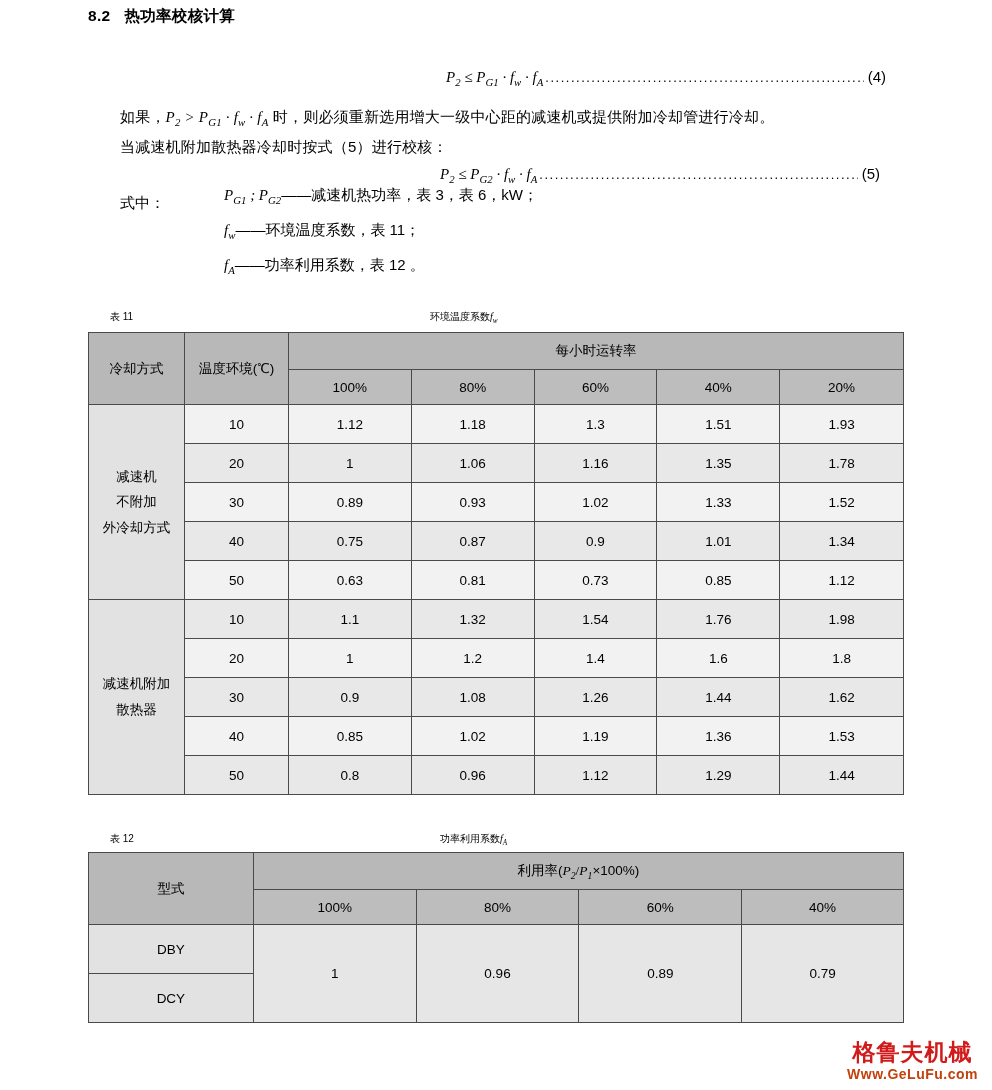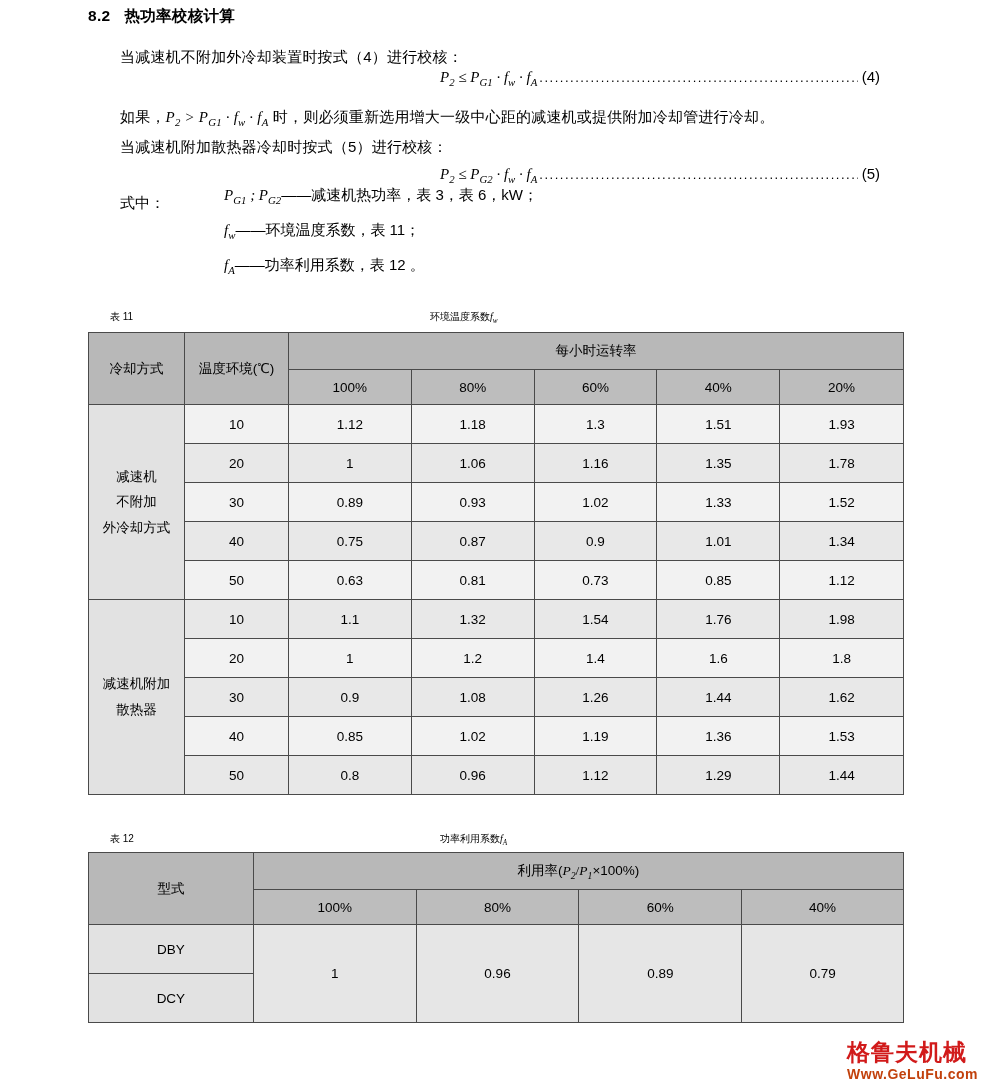--- a/index.html
+++ b/index.html
@@ -42,21 +42,21 @@
   .p1 { left: 120px; top: 46px; }
   .p2 { left: 120px; top: 106px; width: 850px; }
   .p3 { left: 120px; top: 136px; }
 
   .formula-line {
     position: absolute;
     font-size: 15px;
     width: 880px;
     left: 0;
   }
-  .f1 { top: 68px; }
+  .f1 { top: 68px; margin-left: 6px; }
   .f2 { top: 165px; }
   .formula-inner {
     display: flex;
     align-items: baseline;
     justify-content: flex-start;
     padding-left: 440px;
     white-space: nowrap;
   }
   .dots {
     flex: 1;
@@ -148,21 +148,21 @@
   .cell-a { background: #f2f2f2; height: 38px; }
   .cell-b { background: #e8e8e8; height: 38px; }
   .t12-type { background: #e2e2e2; height: 48px; }
   .t12-val { background: #e6e6e6; }
 
   
   .watermark {
     position: absolute;
     right: 14px;
     bottom: 8px;
-    text-align: left;
+    text-align: center;
     line-height: 1.15;
   }
   .wm-cn {
     font-size: 23px;
     font-weight: bold;
     color: #d11a1a;
     letter-spacing: 1px;
   }
   .wm-en {
     font-size: 14px;
@@ -173,21 +173,20 @@
 </style>
 </head>
 <body>
 
 <div class="page">
 
   <div class="section-heading">
     <span class="num">8.2</span><span>热功率校核计算</span>
   </div>
 
-  <div class="para p1">当减速机不附加外冷却装置时按式（4）进行校核：</div>
 
   <div class="formula-line f1">
     <div class="formula-inner">
       <span class="math">P<span class="math-sub">2</span> ≤ P<span class="math-sub">G1</span> · f<span class="math-sub">w</span> · f<span class="math-sub">A</span></span>
       <span class="dots">..........................................................................................</span>
       <span class="eqnum">(4)</span>
     </div>
   </div>
 
   <div class="para p2">

